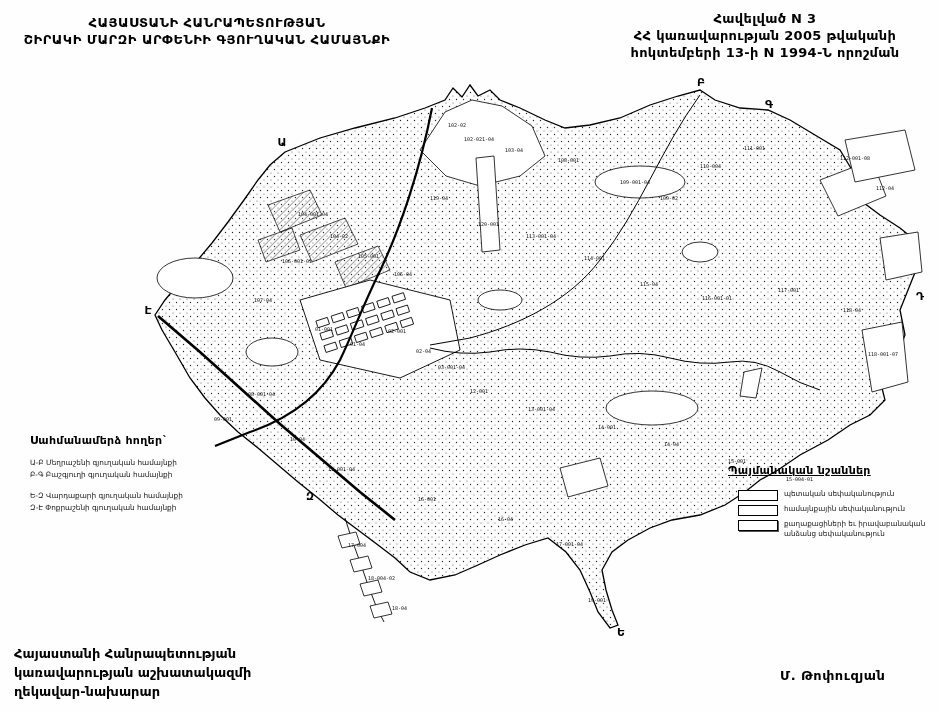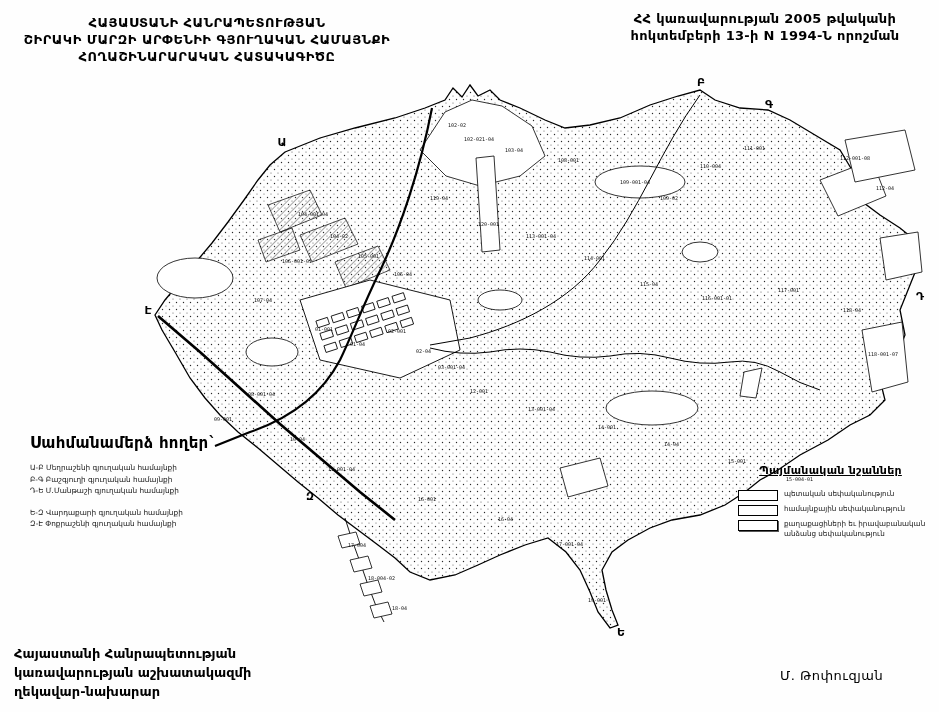--- a/index.html
+++ b/index.html
@@ -6,35 +6,35 @@
   #page{position:relative;width:939px;height:712px;background:#fefefe;overflow:hidden;
         font-family:"DejaVu Sans",sans-serif;color:#000;}
   .abs{position:absolute;}
   
   #title-block{left:12px;top:14px;width:390px;text-align:center;
                font-size:13px;font-weight:bold;line-height:17px;letter-spacing:0.5px;}
   #appendix-block{left:600px;top:10px;width:330px;text-align:center;
                   font-size:13px;font-weight:bold;line-height:17px;letter-spacing:0.3px;}
   
   #border-lands{left:30px;top:434px;width:250px;}
-  #border-lands .bl-head{font-size:15px;font-weight:bold;margin-bottom:10px;letter-spacing:0.3px;}
+  #border-lands .bl-head{font-size:11px;font-weight:bold;margin-bottom:10px;letter-spacing:0.3px;}
   .bl-line{font-size:7.3px;line-height:11.5px;color:#161616;white-space:pre;}
   .bl-gap{height:10px;}
   
   #legend-box{left:728px;top:464px;width:205px;}
-  #legend-box .lg-head{font-size:11px;font-weight:bold;text-align:center;margin-bottom:12px;
+  #legend-box .lg-head{font-size:11px;font-weight:bold;margin-bottom:12px;
                        text-decoration:underline;letter-spacing:0.3px;}
   .lg-row{display:flex;align-items:flex-start;margin-bottom:3px;padding-left:10px;}
   .sw{width:38px;height:9px;border:1px solid #000;flex:0 0 auto;margin-right:6px;margin-top:1px;background:#fff;}
   .sw-community{background-image:radial-gradient(#333 22%, transparent 24%);background-size:4px 4px;}
   .sw-citizens{box-shadow:1px 1px 0 #555;}
   .lg-txt{font-size:7.2px;line-height:9.5px;color:#161616;}
   
   #footer-left{left:14px;top:644px;width:280px;font-size:13px;font-weight:bold;line-height:19px;}
-  #signature{left:780px;top:668px;font-size:13px;font-weight:normal;letter-spacing:0.5px;}
+  #signature{left:780px;top:668px;font-size:13px;font-weight:bold;letter-spacing:0.5px;}
   
   #map-svg{position:absolute;left:0;top:0;}
   .plabel{font-size:5px;fill:#101010;font-family:"DejaVu Sans Mono",monospace;}
   .bletter{font-size:11px;font-weight:bold;fill:#000;text-anchor:middle;font-family:"DejaVu Sans",sans-serif;}
 </style>
 </head>
 <body>
 
 <div id="page">
 
@@ -181,34 +181,33 @@
         <text x="920" y="300" class="bletter">Դ</text>
         <text x="621" y="636" class="bletter">Ե</text>
         <text x="310" y="500" class="bletter">Զ</text>
         <text x="148" y="314" class="bletter">Է</text>
       </g>
   </svg>
 
   <div class="abs" id="title-block">
     <div>ՀԱՅԱՍՏԱՆԻ ՀԱՆՐԱՊԵՏՈՒԹՅԱՆ</div>
     <div>ՇԻՐԱԿԻ ՄԱՐԶԻ ԱՐՓԵՆԻԻ ԳՅՈՒՂԱԿԱՆ ՀԱՄԱՅՆՔԻ</div>
-    <div>ՀՈՂԱՇԻՆԱՐԱՐԱԿԱՆ ՀԱՏԱԿԱԳԻԾԸ</div>
   </div>
 
   <div class="abs" id="appendix-block">
+    <div>Հավելված N  3</div>
     <div>ՀՀ կառավարության 2005 թվականի</div>
     <div>հոկտեմբերի 13-ի N 1994-Ն որոշման</div>
   </div>
 
   <div class="abs" id="border-lands">
     <div class="bl-head">Սահմանամերձ հողեր`</div>
     <div id="border-lands-list">
         <div class="bl-line">Ա-Բ Մեղրաշենի գյուղական համայնքի</div>
         <div class="bl-line">Բ-Գ Բաշգյուղի գյուղական համայնքի</div>
-        <div class="bl-line">Դ-Ե Մ.Մանթաշի գյուղական համայնքի</div>
         <div class="bl-gap"></div>
         <div class="bl-line">Ե-Զ Վարդաքարի գյուղական համայնքի</div>
         <div class="bl-line">Զ-Է Փոքրաշենի գյուղական համայնքի</div>
       </div>
   </div>
 
   <div class="abs" id="legend-box">
     <div class="lg-head">Պայմանական նշաններ</div>
     <div id="legend-items">
         <div class="lg-row">

